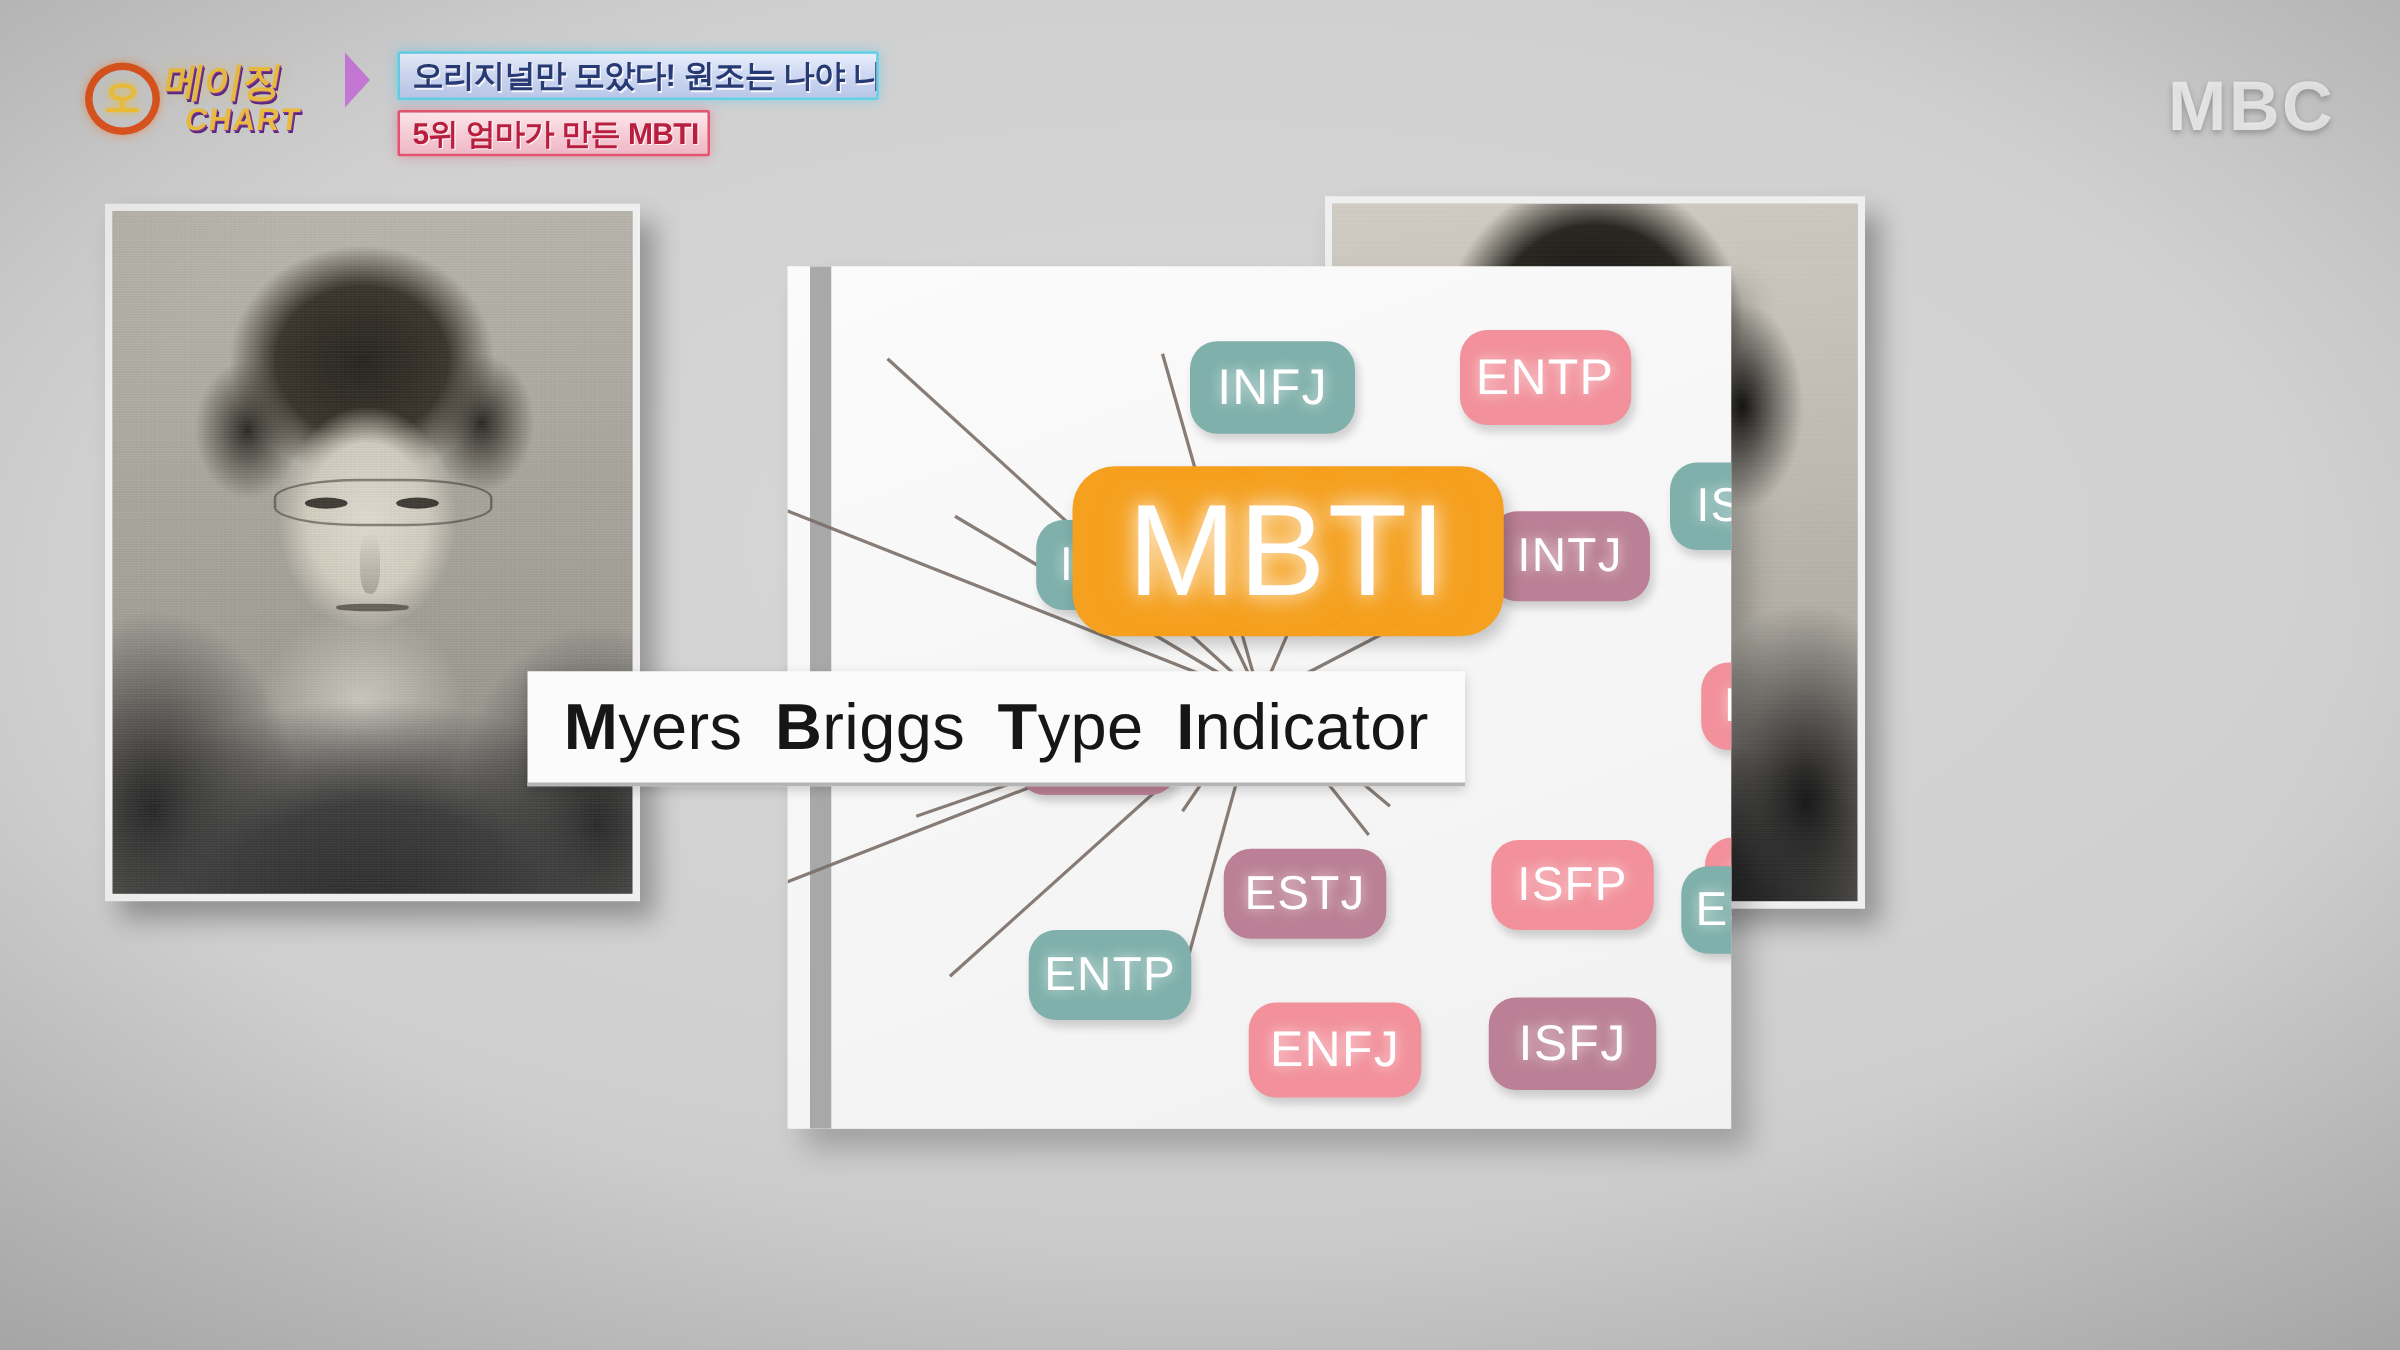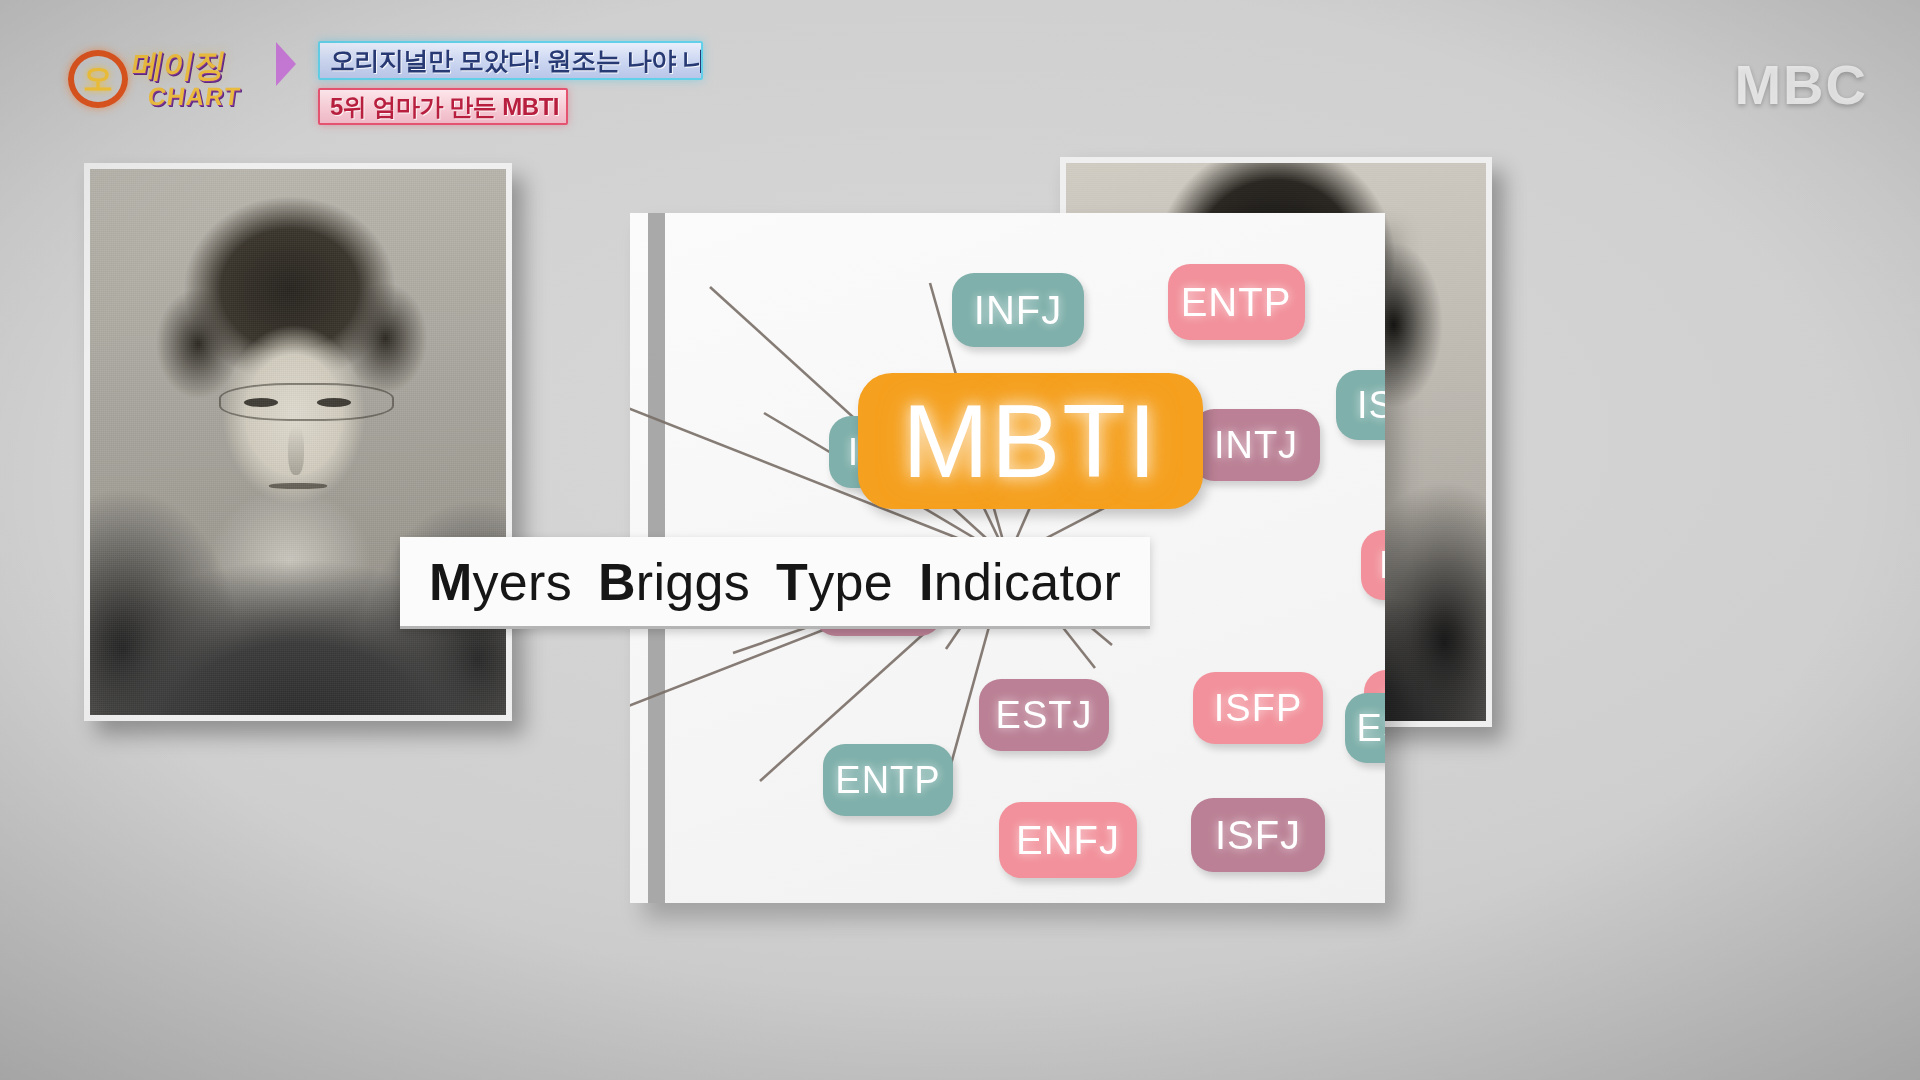--- a/index.html
+++ b/index.html
@@ -61,21 +61,21 @@
     display:flex;align-items:center;justify-content:center;
     color:#fff;
     font-size:104px; font-weight:400; letter-spacing:2px;
     text-shadow:0 0 16px rgba(255,255,255,.85), 0 0 30px rgba(255,230,180,.5);
     box-shadow:4px 7px 12px rgba(0,0,0,.2);
     z-index:6;
   }
 
   
   #mbti-caption{
-    position:absolute; left:400px; top:537px; width:750px; height:92px;
+    position:absolute; left:422px; top:537px; width:750px; height:92px;
     background:#fbfbfb;
     box-shadow:0 3px 9px rgba(0,0,0,.18);
     display:flex; align-items:center; justify-content:center;
     z-index:9;
     border-bottom:3px solid #b4b4b4;
   }
   #mbti-caption .words{
     font-size:52px; color:#161616; letter-spacing:.3px;
     font-family:"Liberation Sans", sans-serif; white-space:nowrap;
   }

